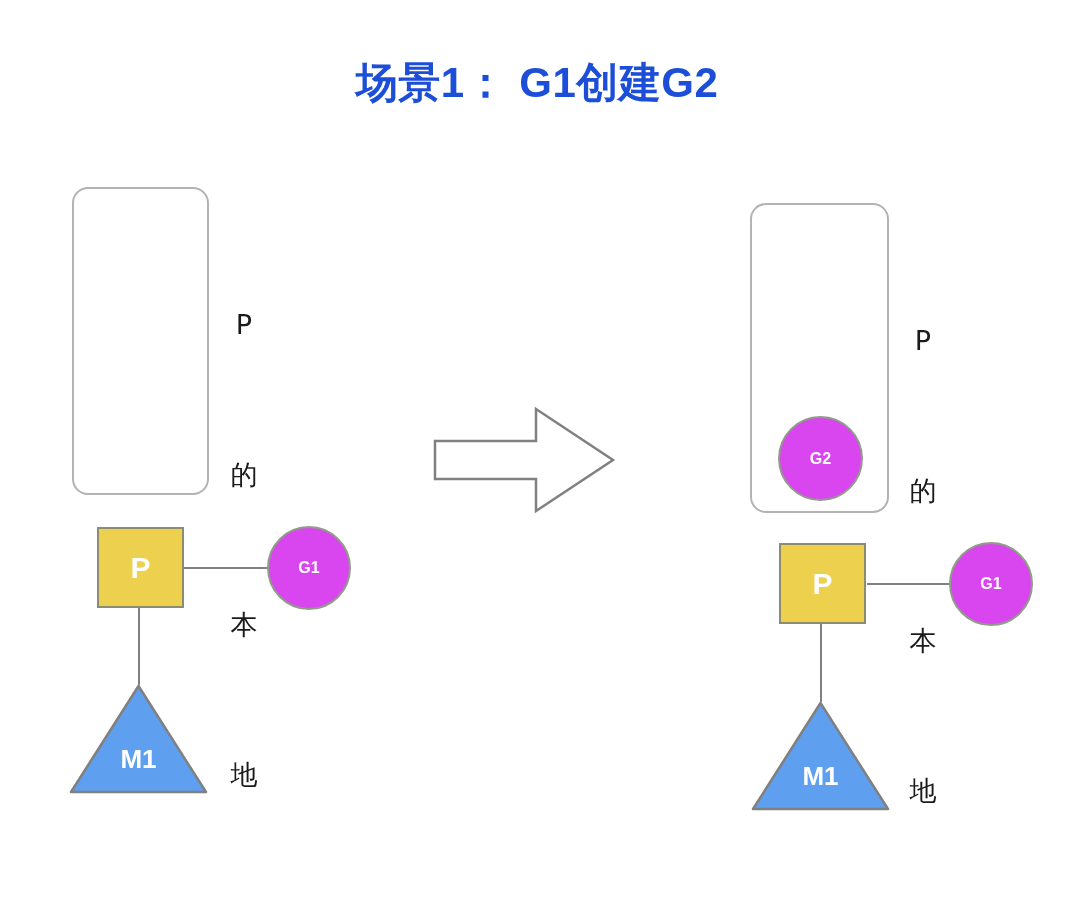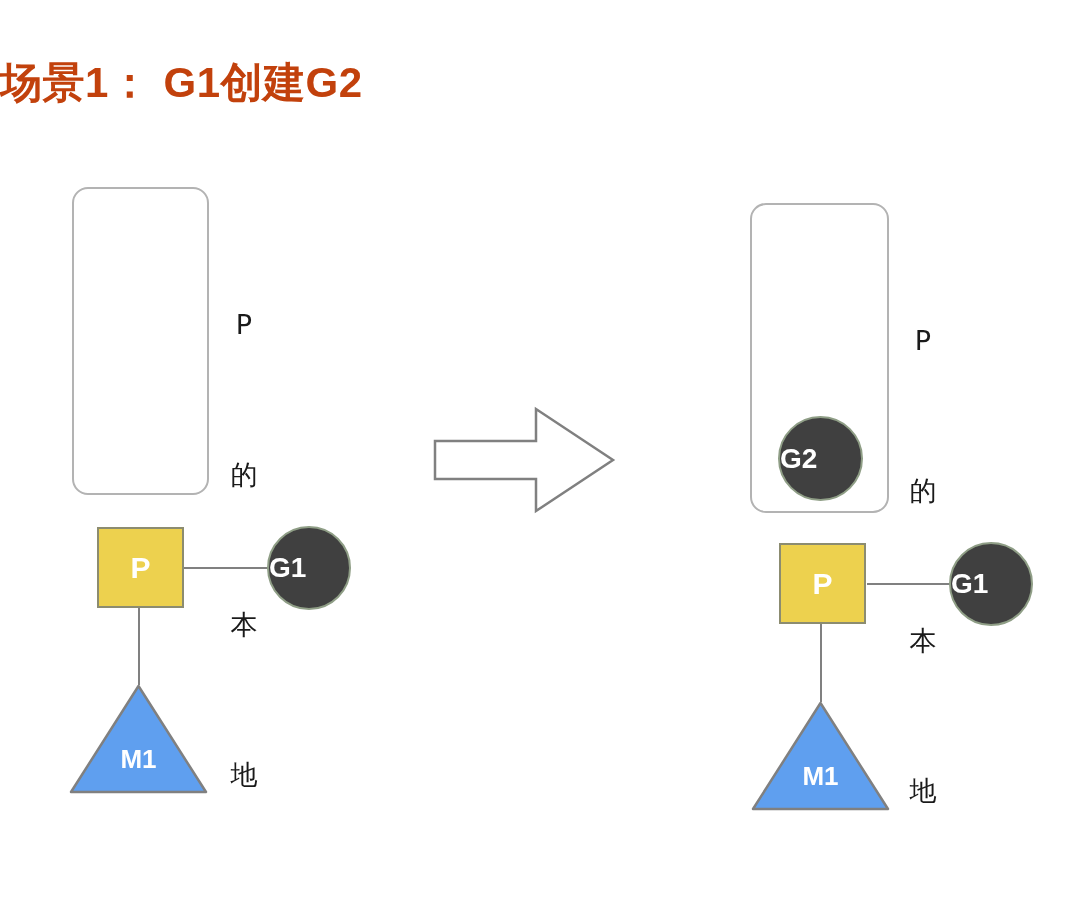--- a/index.html
+++ b/index.html
@@ -24,24 +24,25 @@
     width: 1074px;
     height: 900px;
   }
 
   
   #page-title {
     position: absolute;
     left: 0;
     top: 58px;
     width: 1074px;
+    text-align: center;
     font-size: 42px;
     font-weight: bold;
     letter-spacing: 0.5px;
-    color: #c2410c;
+    color: #1d4ed8;
     line-height: 1.2;
     white-space: pre;
   }
 
   
   .queue-box {
     position: absolute;
     box-sizing: border-box;
     background: #ffffff;
     border: 2px solid #b3b3b3;
@@ -58,28 +59,28 @@
     justify-content: center;
     color: #ffffff;
     font-size: 30px;
     font-weight: bold;
     line-height: 1;
   }
 
   .goroutine-circle {
     position: absolute;
     box-sizing: border-box;
-    background: #404040;
+    background: #d946ef;
     border: 2px solid #8f9e86;
     border-radius: 50%;
     display: flex;
     align-items: center;
-    justify-content: flex-start;
+    justify-content: center;
     color: #ffffff;
-    font-size: 28px;
+    font-size: 16px;
     font-weight: bold;
     line-height: 1;
   }
 
   .machine-triangle {
     position: absolute;
     overflow: visible;
   }
   .machine-triangle .tri-label {
     position: absolute;

